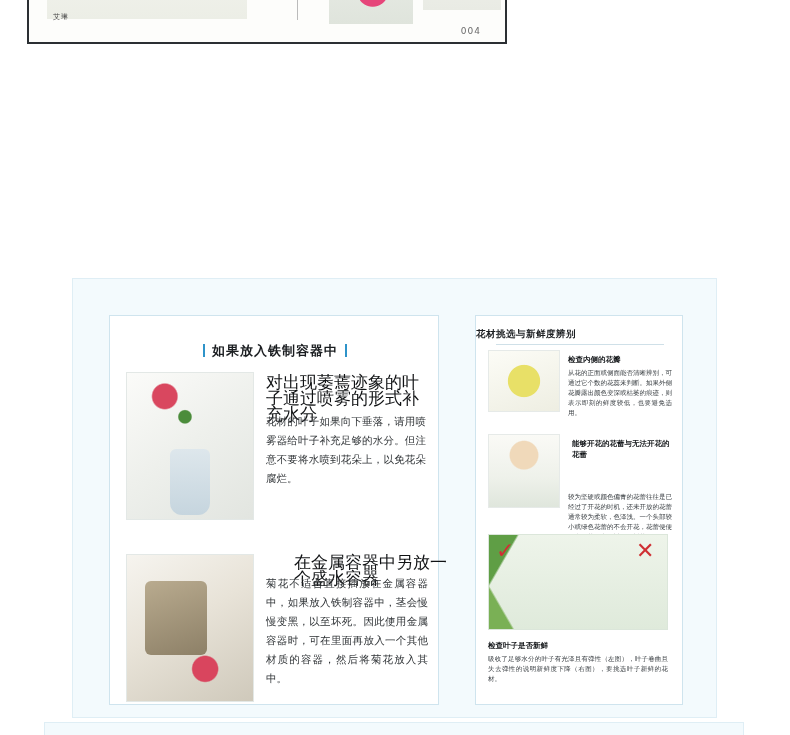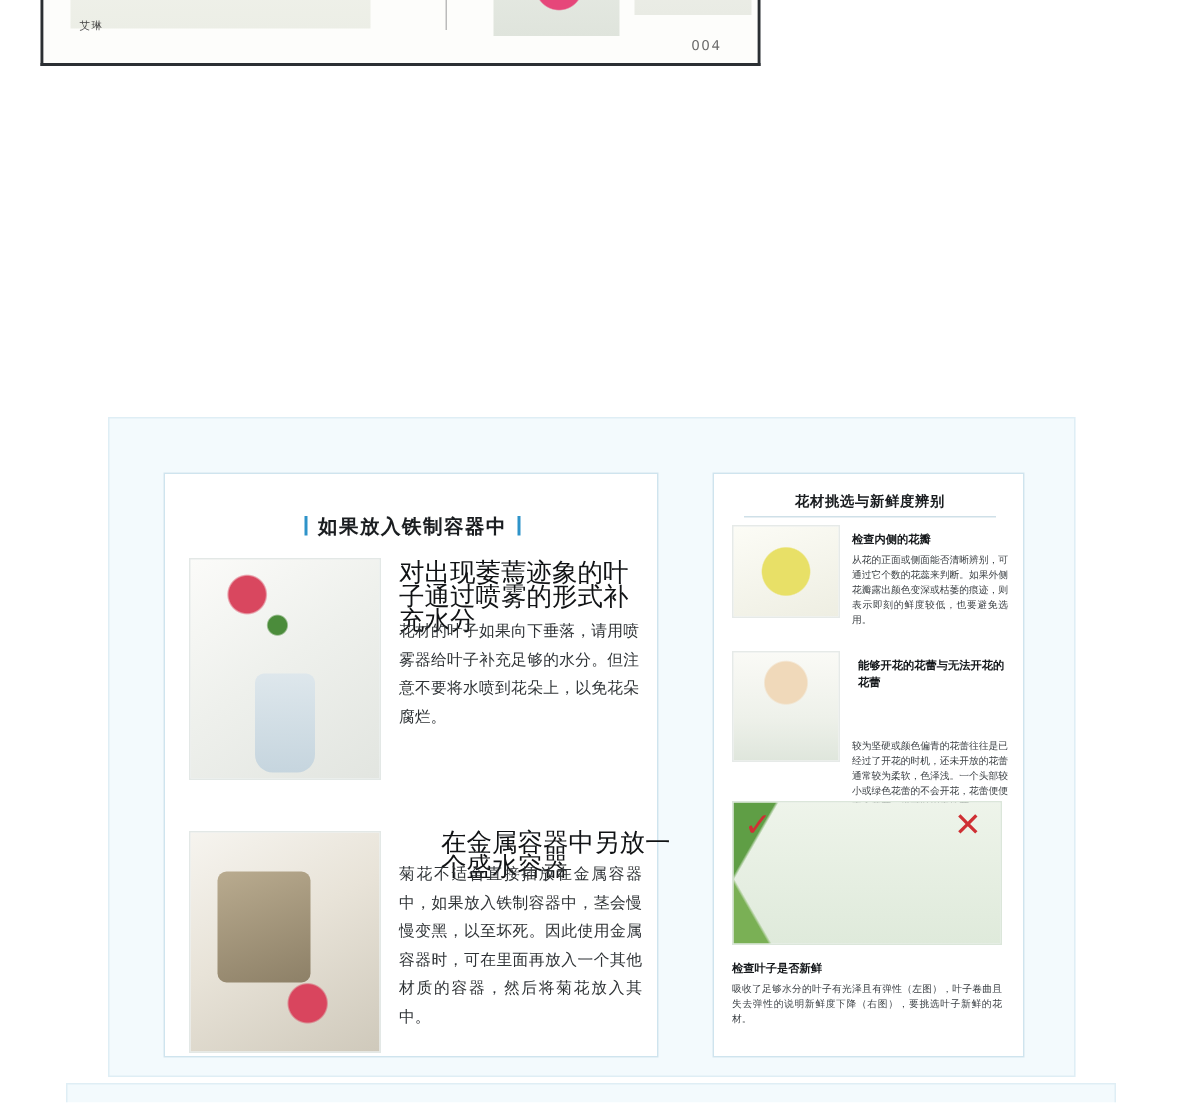--- a/index.html
+++ b/index.html
@@ -201,21 +201,20 @@
   }
   .t-a { left: 156px; top: 58px; width: 160px; }
   .b-a { left: 156px; top: 96px; width: 160px; }
   .t-b { left: 168px; top: 238px; width: 162px; margin-left: 16px; }
   .b-b { left: 156px; top: 258px; width: 162px; }
 
   
   .r-head {
     position: absolute;
     left: 0; top: 12px; width: 208px;
-    text-align: center;
     font-size: 9.5px;
     font-weight: bold;
     color: #1a1d20;
     letter-spacing: 0.5px;
   }
   .r-head-rule {
     position: absolute;
     left: 20px; top: 28px;
     width: 168px; height: 1px;
     background: #cfe0e8;

